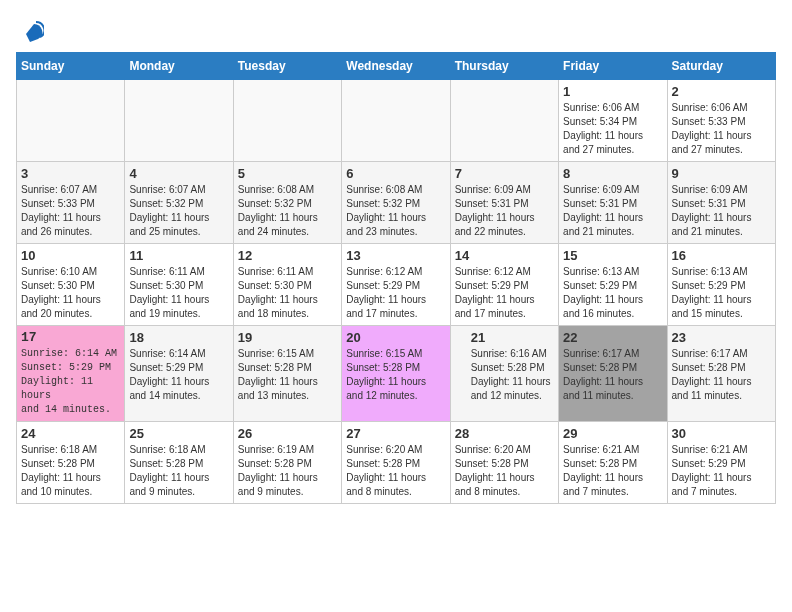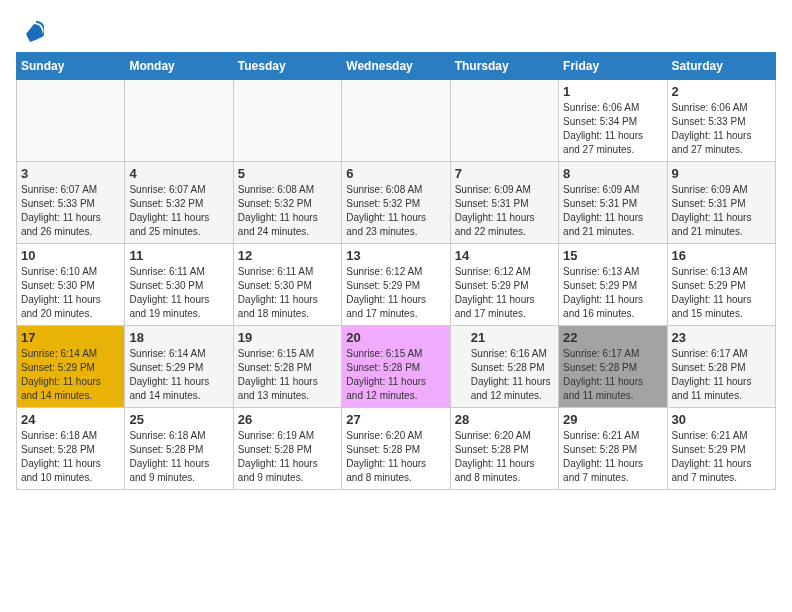--- a/index.html
+++ b/index.html
@@ -183,21 +183,21 @@
         <td class="day-cell">
           <div class="day-number">15</div>
           <div class="day-info">Sunrise: 6:13 AM<br>Sunset: 5:29 PM<br>Daylight: 11 hours<br>and 16 minutes.</div>
         </td>
         <td class="day-cell">
           <div class="day-number">16</div>
           <div class="day-info">Sunrise: 6:13 AM<br>Sunset: 5:29 PM<br>Daylight: 11 hours<br>and 15 minutes.</div>
         </td>
       </tr>
       <tr class="row-shaded">
-        <td class="day-cell" style="background: #eab308;">
+        <td class="day-cell" style="background: #f9a8d4; font-family: Liberation Mono, monospace;">
           <div class="day-number">17</div>
           <div class="day-info">Sunrise: 6:14 AM<br>Sunset: 5:29 PM<br>Daylight: 11 hours<br>and 14 minutes.</div>
         </td>
         <td class="day-cell" style="background: rgb(245, 245, 245);">
           <div class="day-number">18</div>
           <div class="day-info">Sunrise: 6:14 AM<br>Sunset: 5:29 PM<br>Daylight: 11 hours<br>and 14 minutes.</div>
         </td>
         <td class="day-cell" style="background: rgb(245, 245, 245);">
           <div class="day-number">19</div>
           <div class="day-info">Sunrise: 6:15 AM<br>Sunset: 5:28 PM<br>Daylight: 11 hours<br>and 13 minutes.</div>

